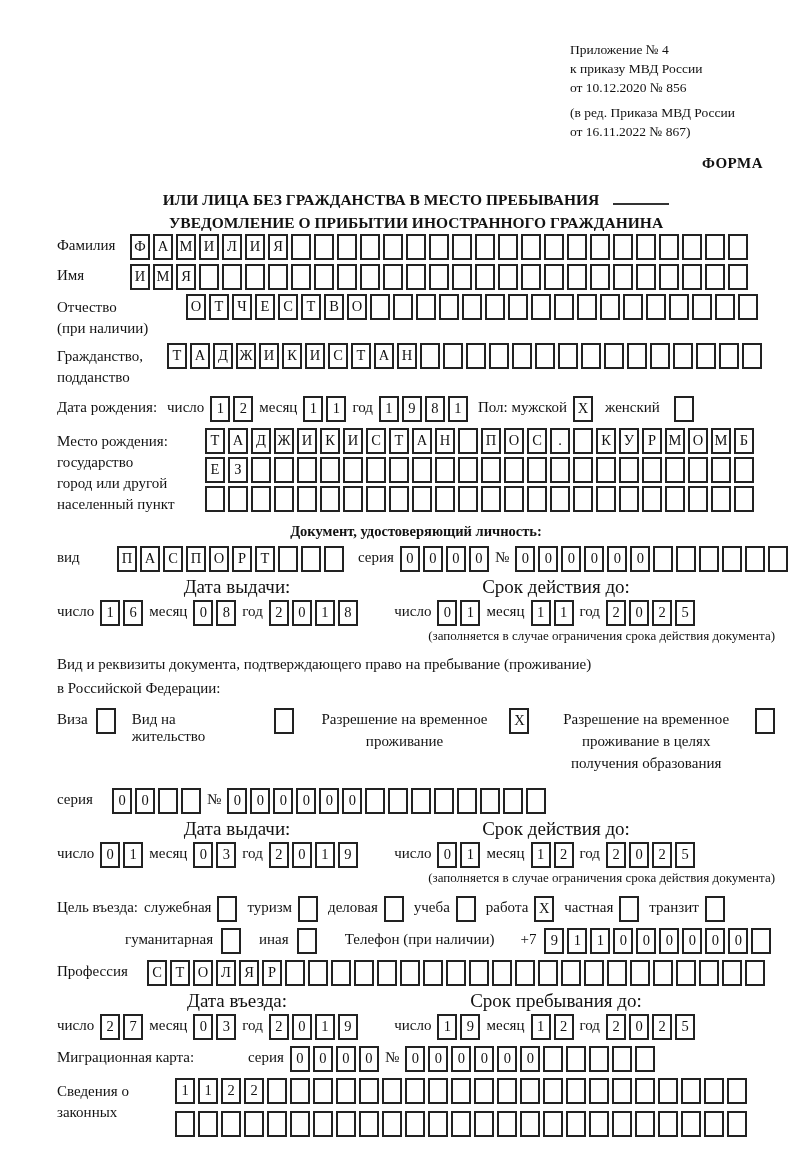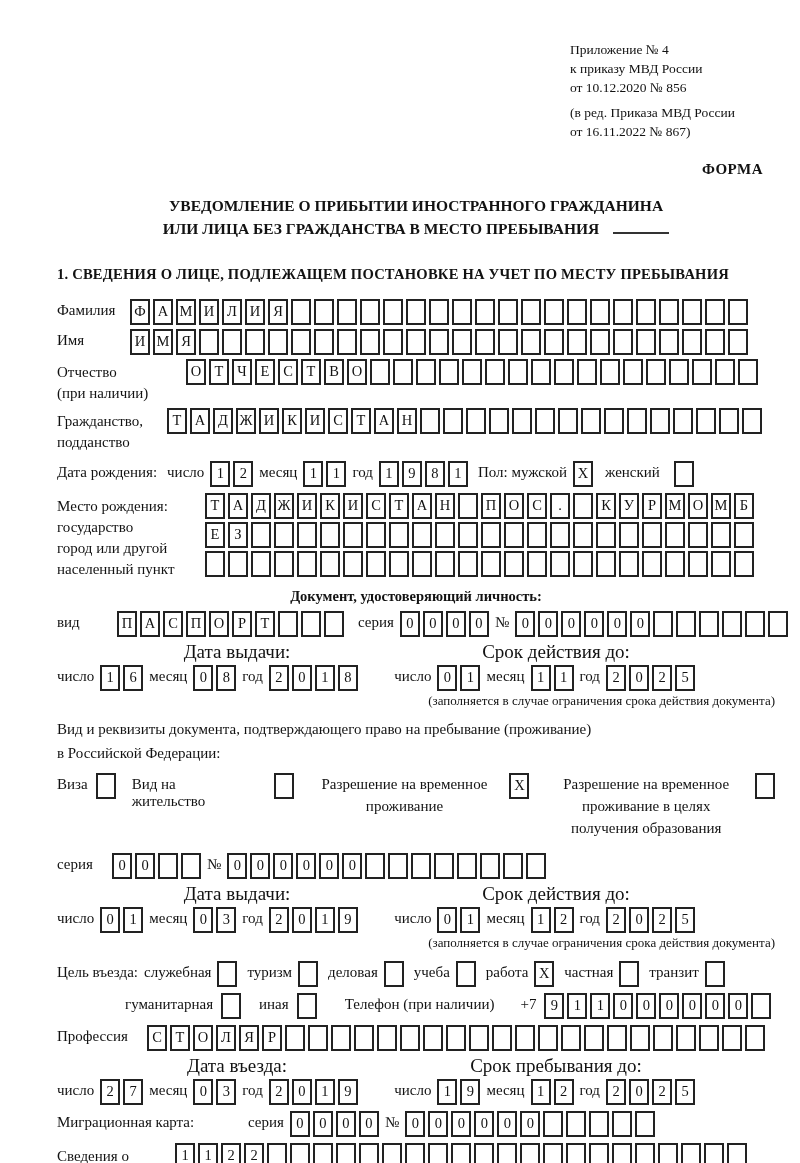--- a/index.html
+++ b/index.html
@@ -5,21 +5,21 @@
   html,body{margin:0;padding:0;}
   body{
     width:800px;height:1163px;overflow:hidden;background:#ffffff;color:#121212;
     font-family:"Liberation Serif", serif;
   }
   .page{padding:40px 25px 10px 57px;box-sizing:border-box;width:800px;}
 
   
   .top-ref{margin-left:auto;width:205px;font-size:13.5px;line-height:19px;}
   .top-ref .rev{margin-top:6px;}
-  .forma{text-align:right;padding-right:12px;font-weight:bold;font-size:15px;margin-top:20px;letter-spacing:.5px;}
+  .forma{text-align:right;padding-right:12px;font-weight:bold;font-size:15px;margin-top:14px;letter-spacing:.5px;}
 
   .title{ text-align:center;font-weight:bold;font-size:15.5px;line-height:23px;margin-top:16px;}
   .title-underline{display:inline-block;width:56px;border-bottom:2px solid #333;margin-left:14px;vertical-align:baseline;}
 
   .sec-heading{font-weight:bold;font-size:14.6px;margin-top:26px;margin-bottom:16px;letter-spacing:.2px;}
 
   .row{display:flex;align-items:flex-start;margin-bottom:4px;font-size:15px;}
   .lbl{flex:0 0 auto;padding-top:3px;}
   .lbl-multi{line-height:21px;padding-top:3px;}
   .w-surname{width:73px;}
@@ -74,27 +74,26 @@
     <div>от 10.12.2020 № 856</div>
     <div class="rev">
       <div>(в ред. Приказа МВД России</div>
       <div>от 16.11.2022 № 867)</div>
     </div>
   </div>
 
   <div class="forma">ФОРМА</div>
 
   <div class="title">
-    <div>УВЕДОМЛЕНИЕ О ПРИБЫТИИ ИНОСТРАННОГО ГРАЖДАНИНА</div>
     <div>
       <span>ИЛИ ЛИЦА БЕЗ ГРАЖДАНСТВА В МЕСТО ПРЕБЫВАНИЯ</span><span class="title-underline"></span>
     </div>
-  </div>
-
-  <div class="sec-heading">1. СВЕДЕНИЯ О ЛИЦЕ, ПОДЛЕЖАЩЕМ ПОСТАНОВКЕ НА УЧЕТ ПО МЕСТУ ПРЕБЫВАНИЯ</div>
+    <div>УВЕДОМЛЕНИЕ О ПРИБЫТИИ ИНОСТРАННОГО ГРАЖДАНИНА</div>
+  </div>
+
 
   <div class="row">
     <span class="lbl w-surname">Фамилия</span>
     <span class="cells">
         <span class="cell">Ф</span>
         <span class="cell">А</span>
         <span class="cell">М</span>
         <span class="cell">И</span>
         <span class="cell">Л</span>
         <span class="cell">И</span>

